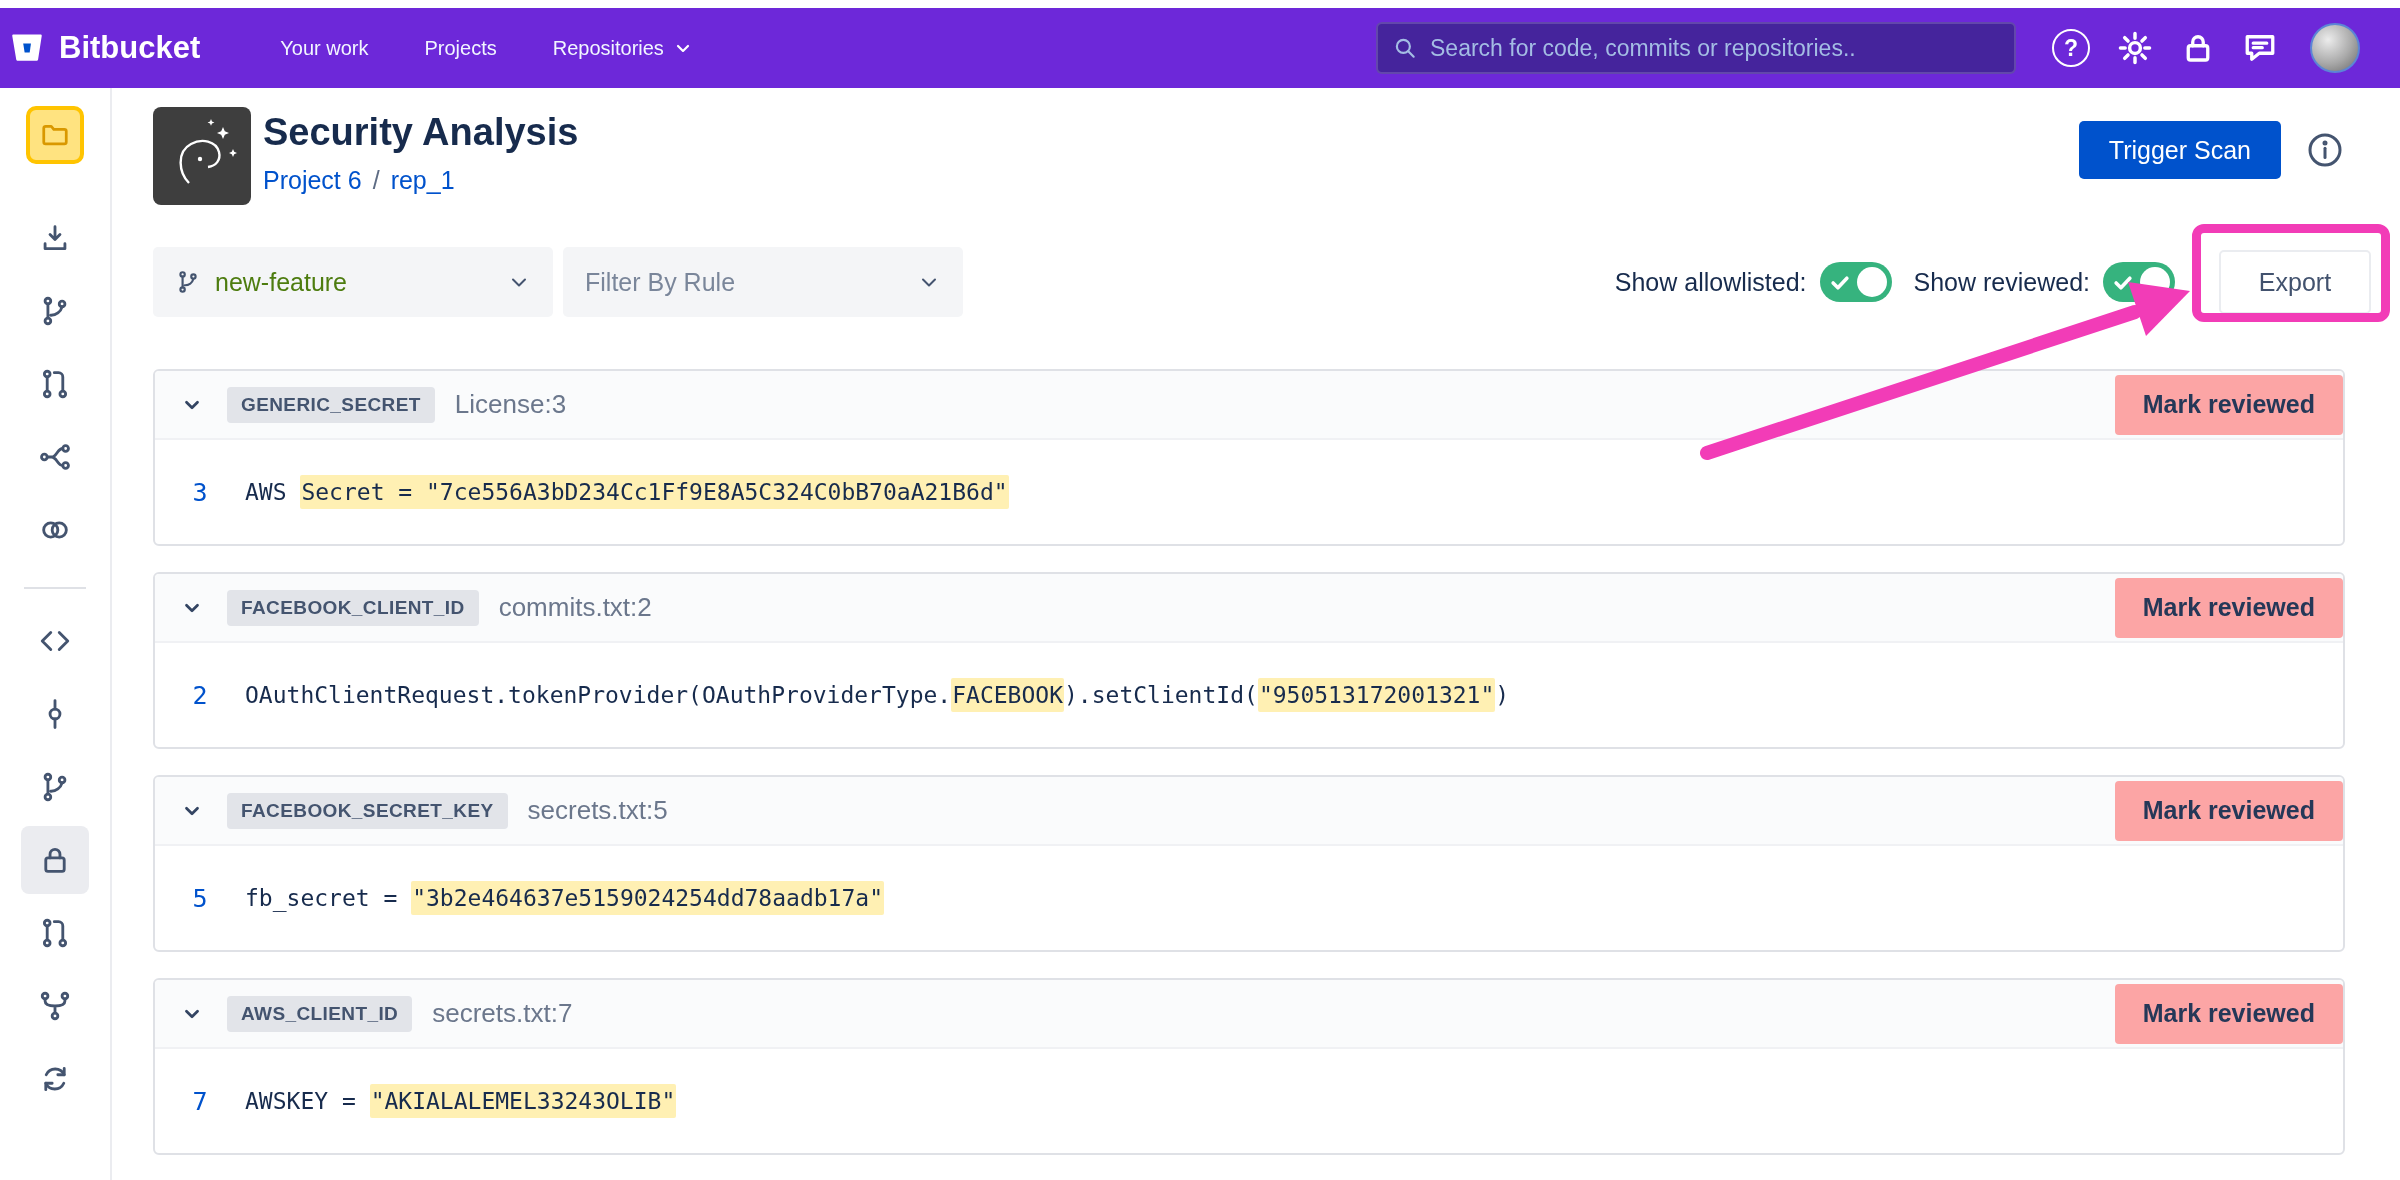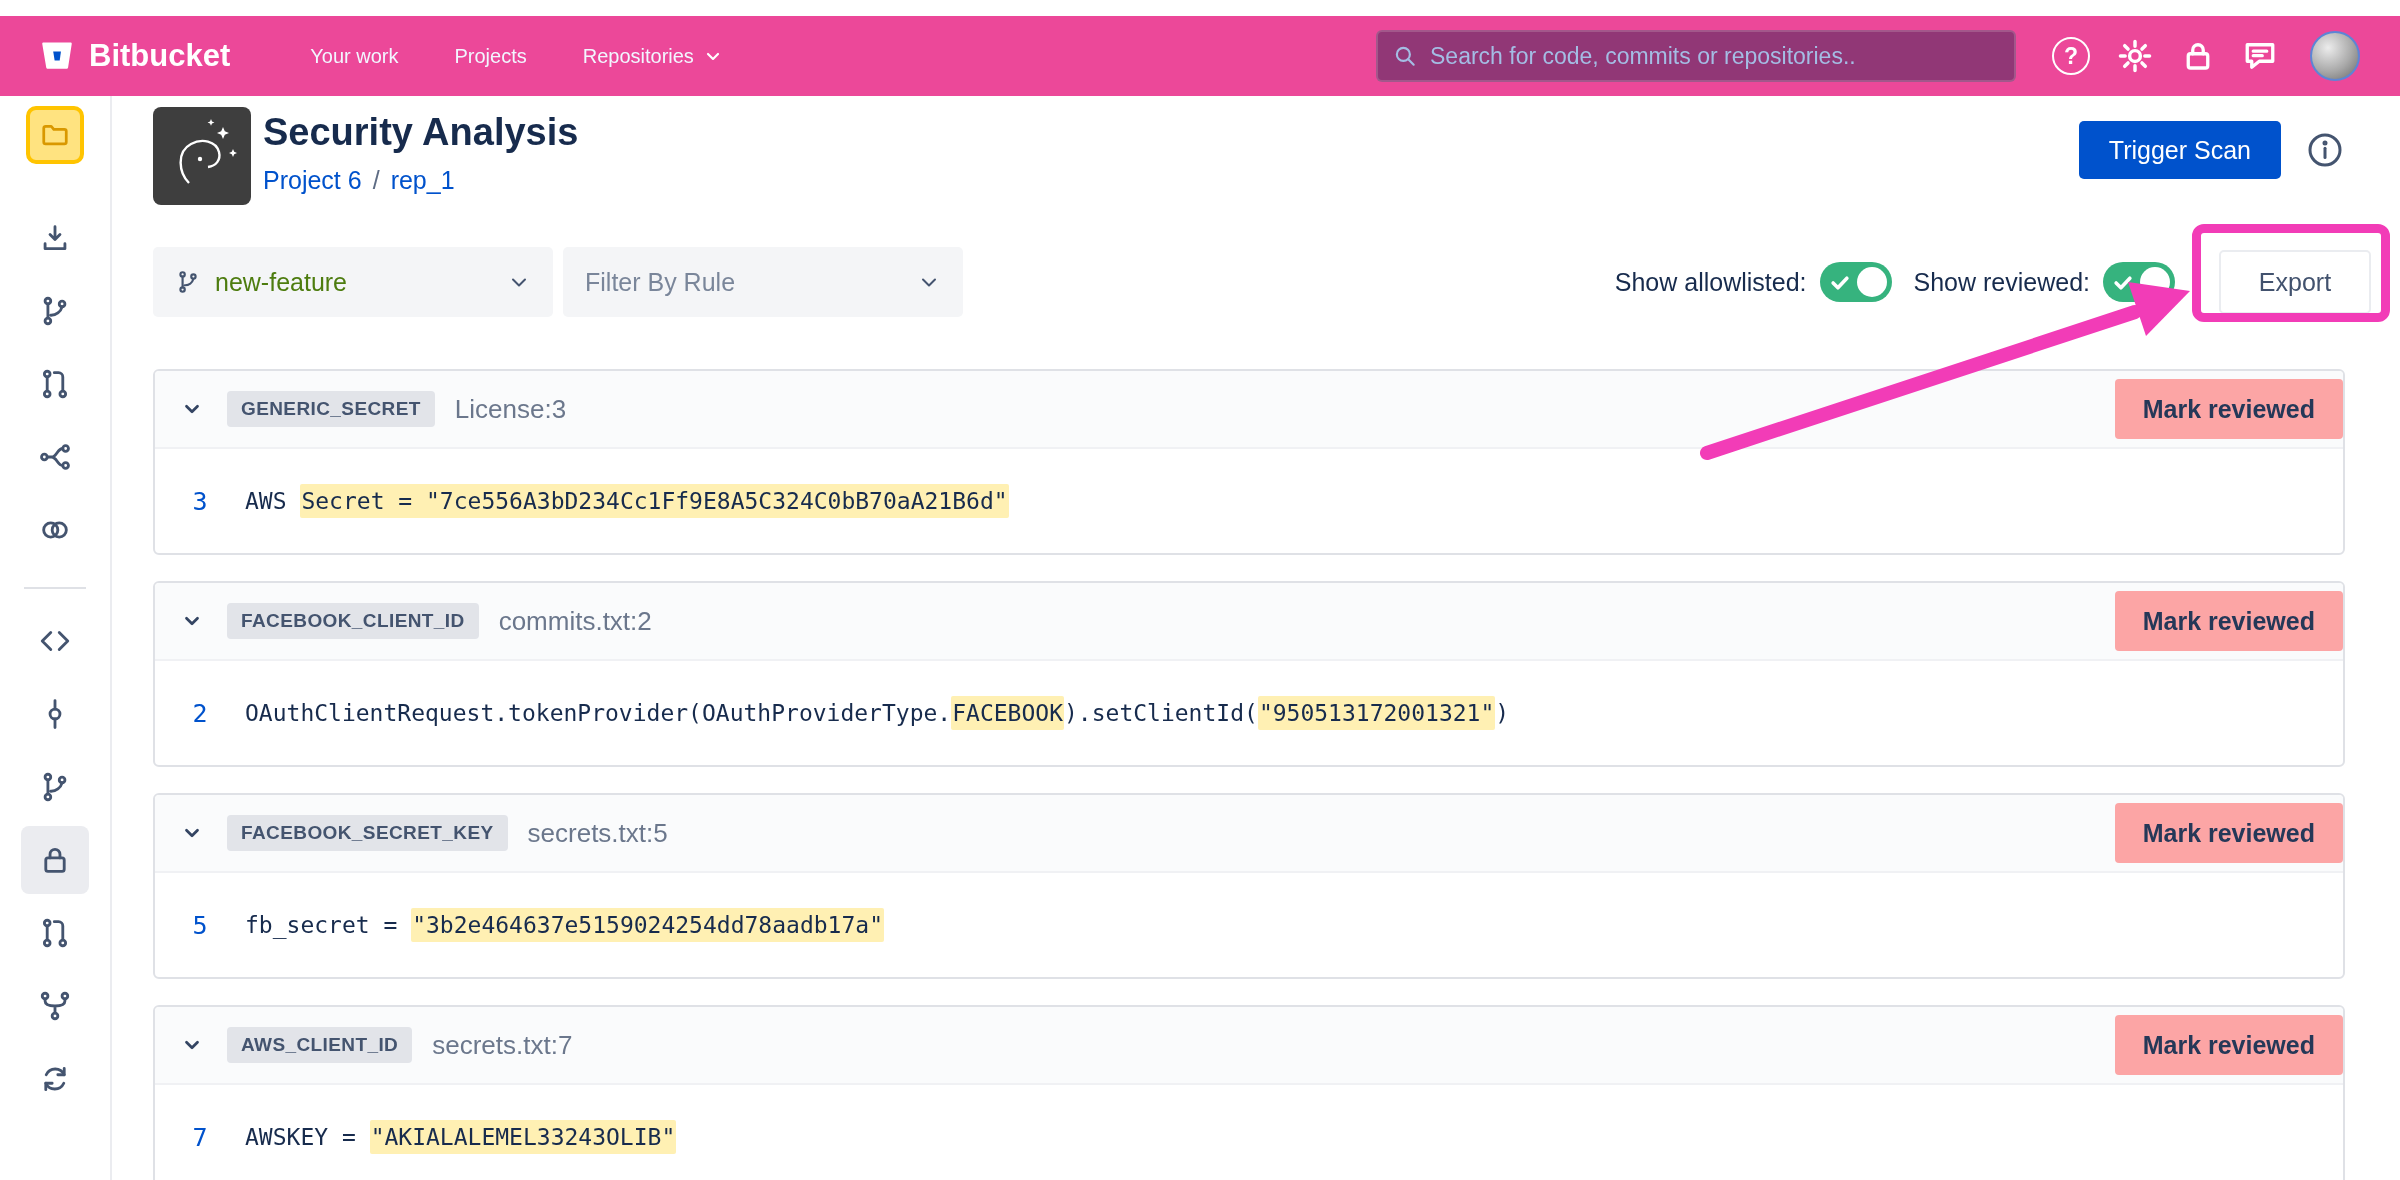--- a/index.html
+++ b/index.html
@@ -2,22 +2,22 @@
 <html><head>
 <meta charset="utf-8">
 <style>
   * { margin:0; padding:0; box-sizing:border-box; }
   html,body { width:2400px; height:1180px; overflow:hidden; background:#fff;
     font-family:"Liberation Sans", sans-serif; color:#172B4D; position:relative; }
   .ic { fill:none; stroke:#44546F; stroke-width:2; stroke-linecap:round; stroke-linejoin:round; }
   .ic-w { fill:none; stroke:#fff; stroke-width:2; stroke-linecap:round; stroke-linejoin:round; }
 
   
-  .topnav { position:fixed; top:16px; left:0; right:0; height:80px; background:#ec4899;
-    display:flex; align-items:center; padding:0 40px 0 38px; z-index:10; }
+  .topnav { position:fixed; top:8px; left:0; right:0; height:80px; background:#6d28d9;
+    display:flex; align-items:center; padding:0 40px 0 8px; z-index:10; }
   .brand { display:flex; align-items:center; gap:13px; color:#fff; font-size:31px; font-weight:700; cursor:pointer; }
   .nav-links { display:flex; gap:56px; margin-left:80px; align-items:center; }
   .nav-link { color:#F2F6FF; font-size:20px; font-weight:500; display:flex; gap:9px; align-items:center; cursor:pointer; }
   .search { margin-left:auto; width:640px; height:52px; background:rgba(9,30,66,0.40);
     border:2px solid rgba(255,255,255,0.16); border-radius:6px; display:flex; align-items:center; padding:0 14px; gap:12px; }
   .search input { flex:1; background:transparent; border:none; outline:none; color:#fff; font-size:23px;
     font-family:"Liberation Sans", sans-serif; }
   .search input::placeholder { color:#A4BDE4; }
   .nav-icons { display:flex; align-items:center; gap:26px; margin-left:36px; }
   .nav-icon-btn { background:none; border:none; display:flex; align-items:center; cursor:pointer; }
@@ -60,21 +60,21 @@
     margin-right:22px; flex:none; cursor:pointer; }
   .toggle .knob { position:absolute; right:5px; top:5px; width:30px; height:30px; background:#fff; border-radius:50%; }
   .toggle .check { position:absolute; left:9px; top:10px; }
   .export-btn { width:152px; height:64px; background:#fff; border:2px solid #EAECF0; border-radius:5px;
     font-size:25px; color:#42526E; margin-left:22px; margin-right:-26px; cursor:pointer;
     font-family:"Liberation Sans", sans-serif; }
 
   
   .findings { margin-top:52px; }
   .card { border:2px solid #DFE1E6; border-radius:6px; margin-bottom:26px; background:#fff; overflow:hidden; }
-  .card-header { height:78px; background:#FAFBFC; border-bottom:2px solid #F0F1F4; display:flex;
+  .card-header { height:69px; background:#FAFBFC; border-bottom:2px solid #F0F1F4; display:flex;
     align-items:center; padding-left:26px; }
   .chev { margin-right:24px; display:flex; cursor:pointer; }
   .rule-badge { background:#E2E4E9; color:#44546F; font-weight:700; font-size:19px; letter-spacing:.4px;
     padding:7px 14px; border-radius:4px; }
   .loc { margin-left:20px; font-size:26px; color:#6B778C; }
   .mark-btn { margin-left:auto; height:60px; padding:0 28px; background:#fca5a5; border:none; border-radius:4px;
     font-size:25px; font-weight:600; color:#253858; cursor:pointer; font-family:"Liberation Sans", sans-serif; }
   .code-row { height:104px; display:flex; align-items:center; }
   .line-num { width:90px; text-align:center; color:#0052CC; font-family:"DejaVu Sans Mono", monospace; font-size:25px; }
   .code { font-family:"DejaVu Sans Mono", monospace; font-size:23px; color:#172B4D; white-space:pre; }

